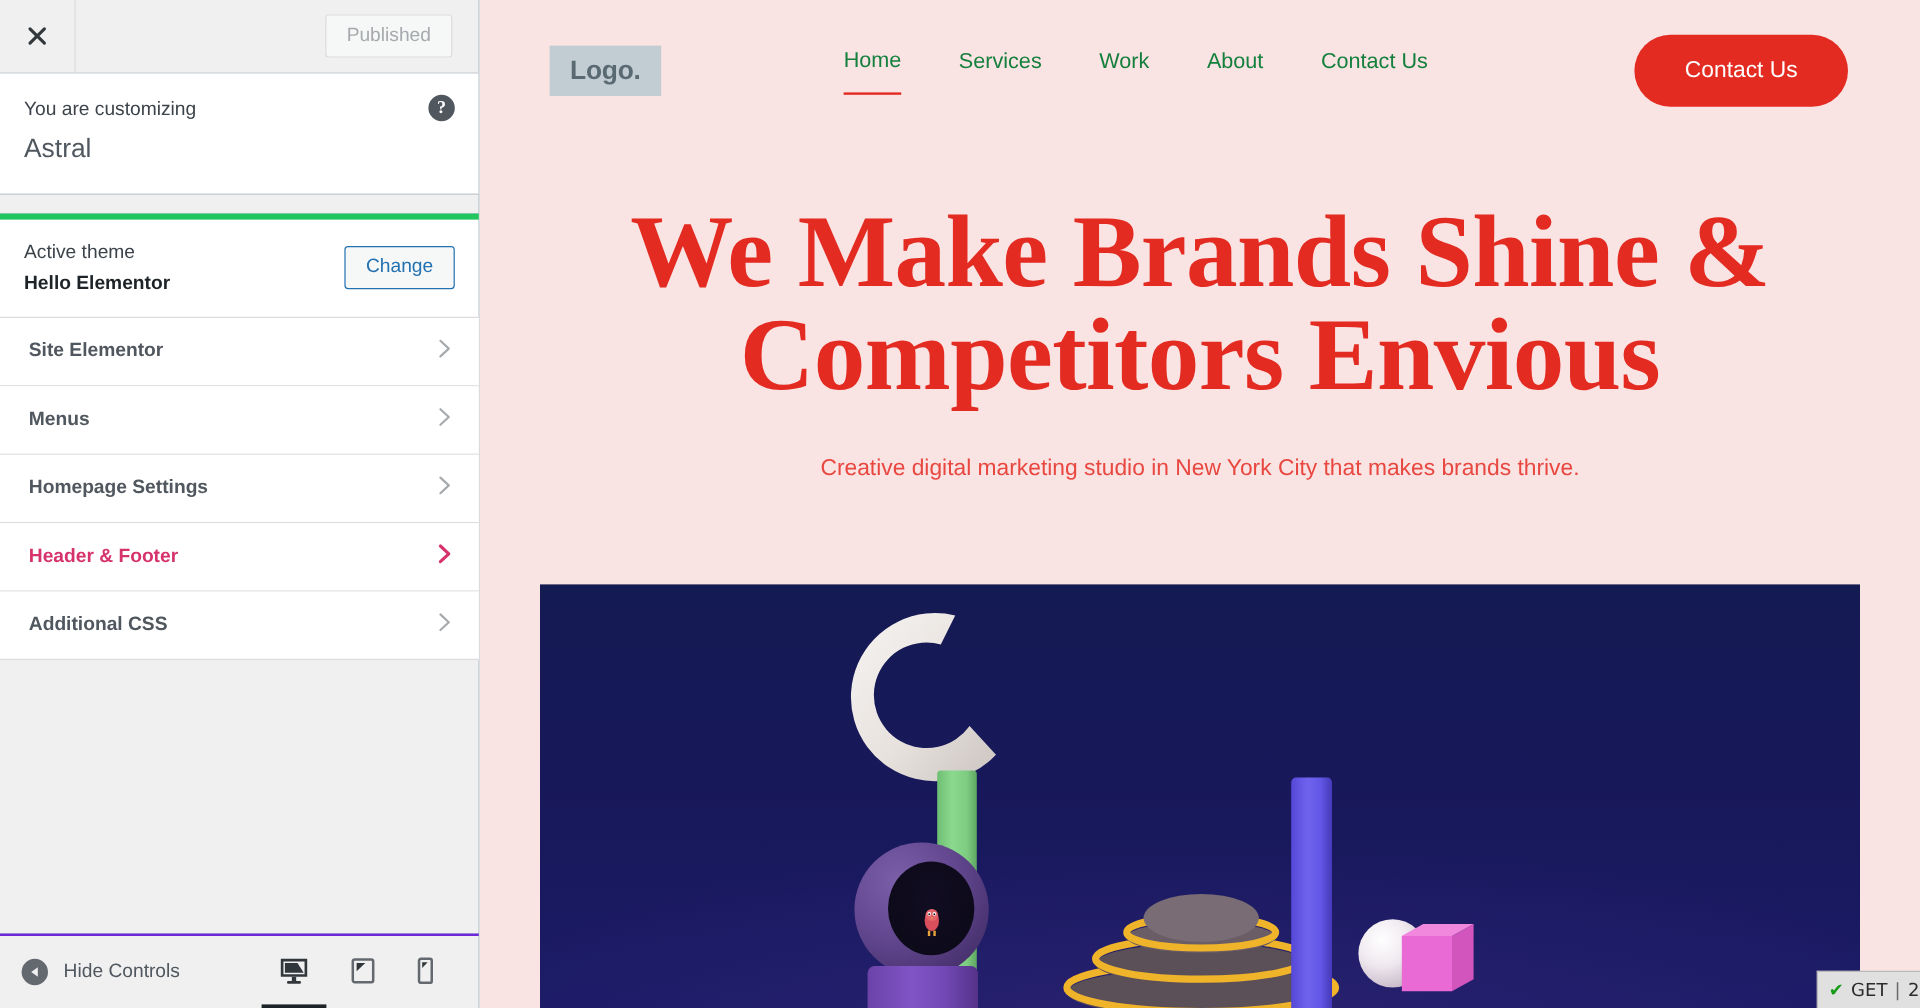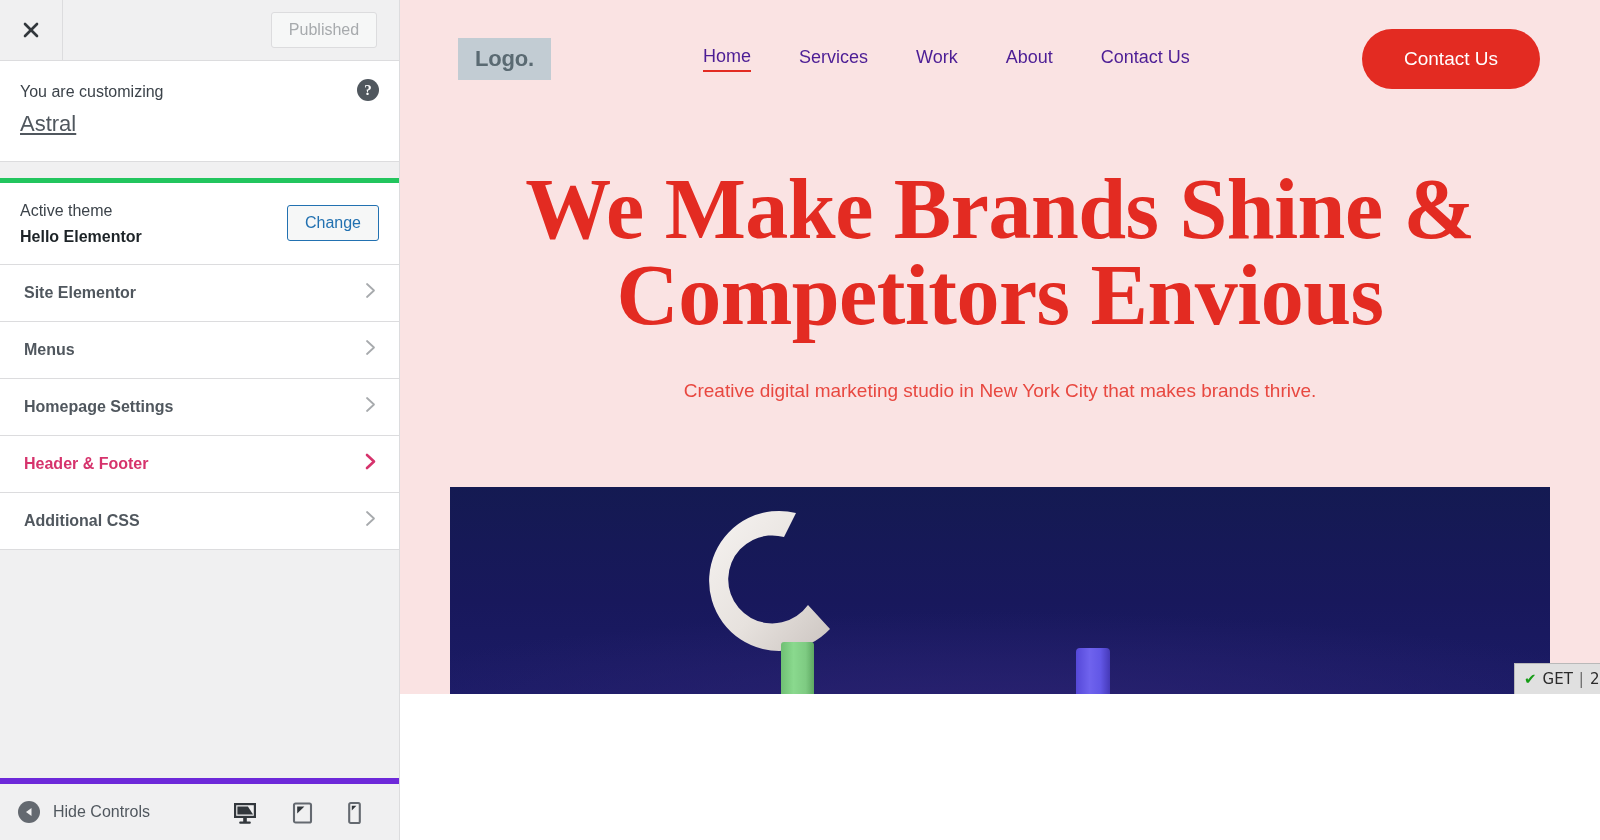--- a/index.html
+++ b/index.html
@@ -53,21 +53,21 @@
     border-bottom: 1px solid #dcdcde;
     padding: 19px 22px 22px 20px;
     position: relative;
     flex: 0 0 auto;
   }
   .cz-header-label {
     font-size: 16px; color: #3c434a; line-height: 1.5;
   }
   .cz-header-title {
     font-size: 22px; color: #50575e; font-weight: 400;
-    margin-top: 6px; line-height: 1.3; text-decoration: underline;
+    margin-top: 6px; line-height: 1.3;
   }
   .cz-help {
     position: absolute; top: 18px; right: 20px;
     width: 22px; height: 22px; border-radius: 50%;
     background: #50575e; color: #fff;
     font-size: 15px; font-weight: 700;
     display: flex; align-items: center; justify-content: center;
     cursor: pointer;
     font-family: "Liberation Serif", serif;
   }
@@ -108,21 +108,21 @@
   .cz-item .chev { color: #a7aaad; }
   .cz-item.active .cz-item-label { color: #d6336c; }
   .cz-item.active .chev { color: #d6336c; }
   .cz-item.active .chev svg { stroke-width: 2.6; }
 
   .cz-filler { flex: 1; background: #f0f0f1; }
 
   .cz-footer {
     height: 62px; flex: 0 0 62px;
     background: #f0f0f1;
-    border-top: 6px solid #6d28d9;
+    border-top: 2px solid #6d28d9;
     display: flex; align-items: center;
     padding-left: 18px;
     position: relative;
   }
   .cz-collapse { display: flex; align-items: center; gap: 13px; cursor: pointer; }
   .cz-collapse-icon {
     width: 22px; height: 22px; border-radius: 50%;
     background: #646970;
     display: flex; align-items: center; justify-content: center;
   }
@@ -134,21 +134,21 @@
   }
   .cz-device { cursor: pointer; position: relative; height: 62px; display:flex; align-items:center; }
   .cz-device.active::after {
     content: ""; position: absolute; bottom: 0; left: 50%;
     transform: translateX(-50%);
     width: 54px; height: 5px; background: #1d2327;
   }
 
   
   .preview {
-    flex: 1; height: 694px; position: relative;
+    flex: 1; height: 840px; position: relative;
     background: #fae3e3; overflow: hidden;
   }
   .site-header {
     height: 118px;
     display: flex; align-items: center;
     padding: 0 60px 0 58px;
   }
   .site-logo {
     background: #c2ccd3;
     color: #5a6a72;
@@ -156,23 +156,23 @@
     padding: 8px 17px;
     letter-spacing: -0.2px;
   }
   .site-nav {
     flex: 1;
     display: flex; align-items: center; justify-content: center;
     gap: 48px;
     margin-left: -20px;
   }
   .site-nav a {
-    color: #4c1d95; font-size: 18px;
+    color: #15803d; font-size: 18px;
     text-decoration: none; cursor: pointer;
-    padding-bottom: 3px;
+    padding-bottom: 16px;
   }
   .site-nav a.current {
     border-bottom: 2px solid #e32b22;
   }
   .cta-btn {
     background: #e32b22; color: #fff;
     font-size: 19px;
     border: none; border-radius: 40px;
     padding: 19px 42px;
     cursor: pointer;

